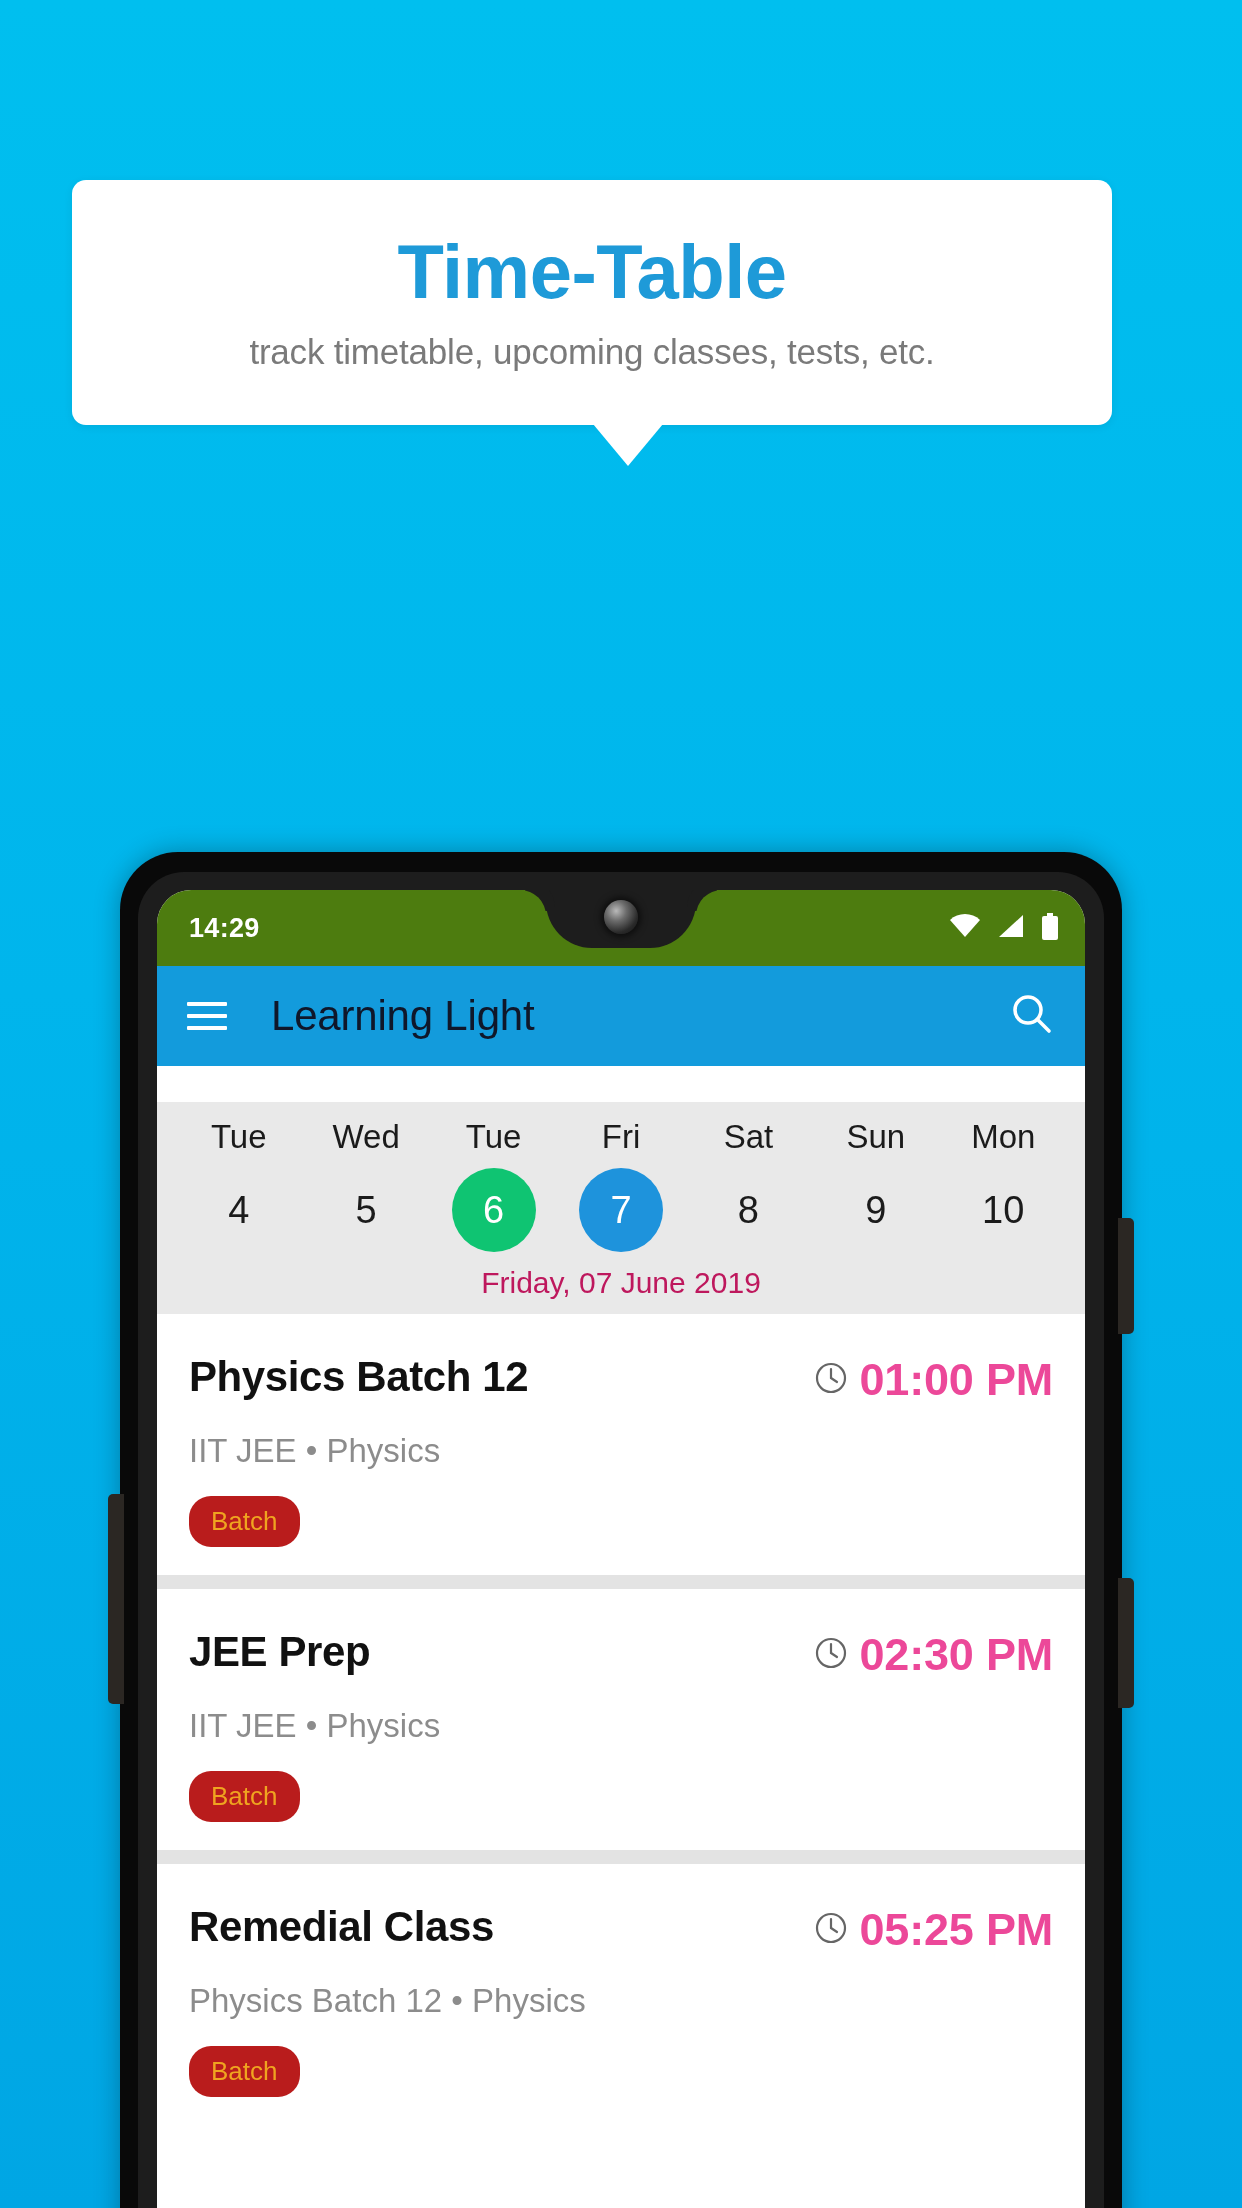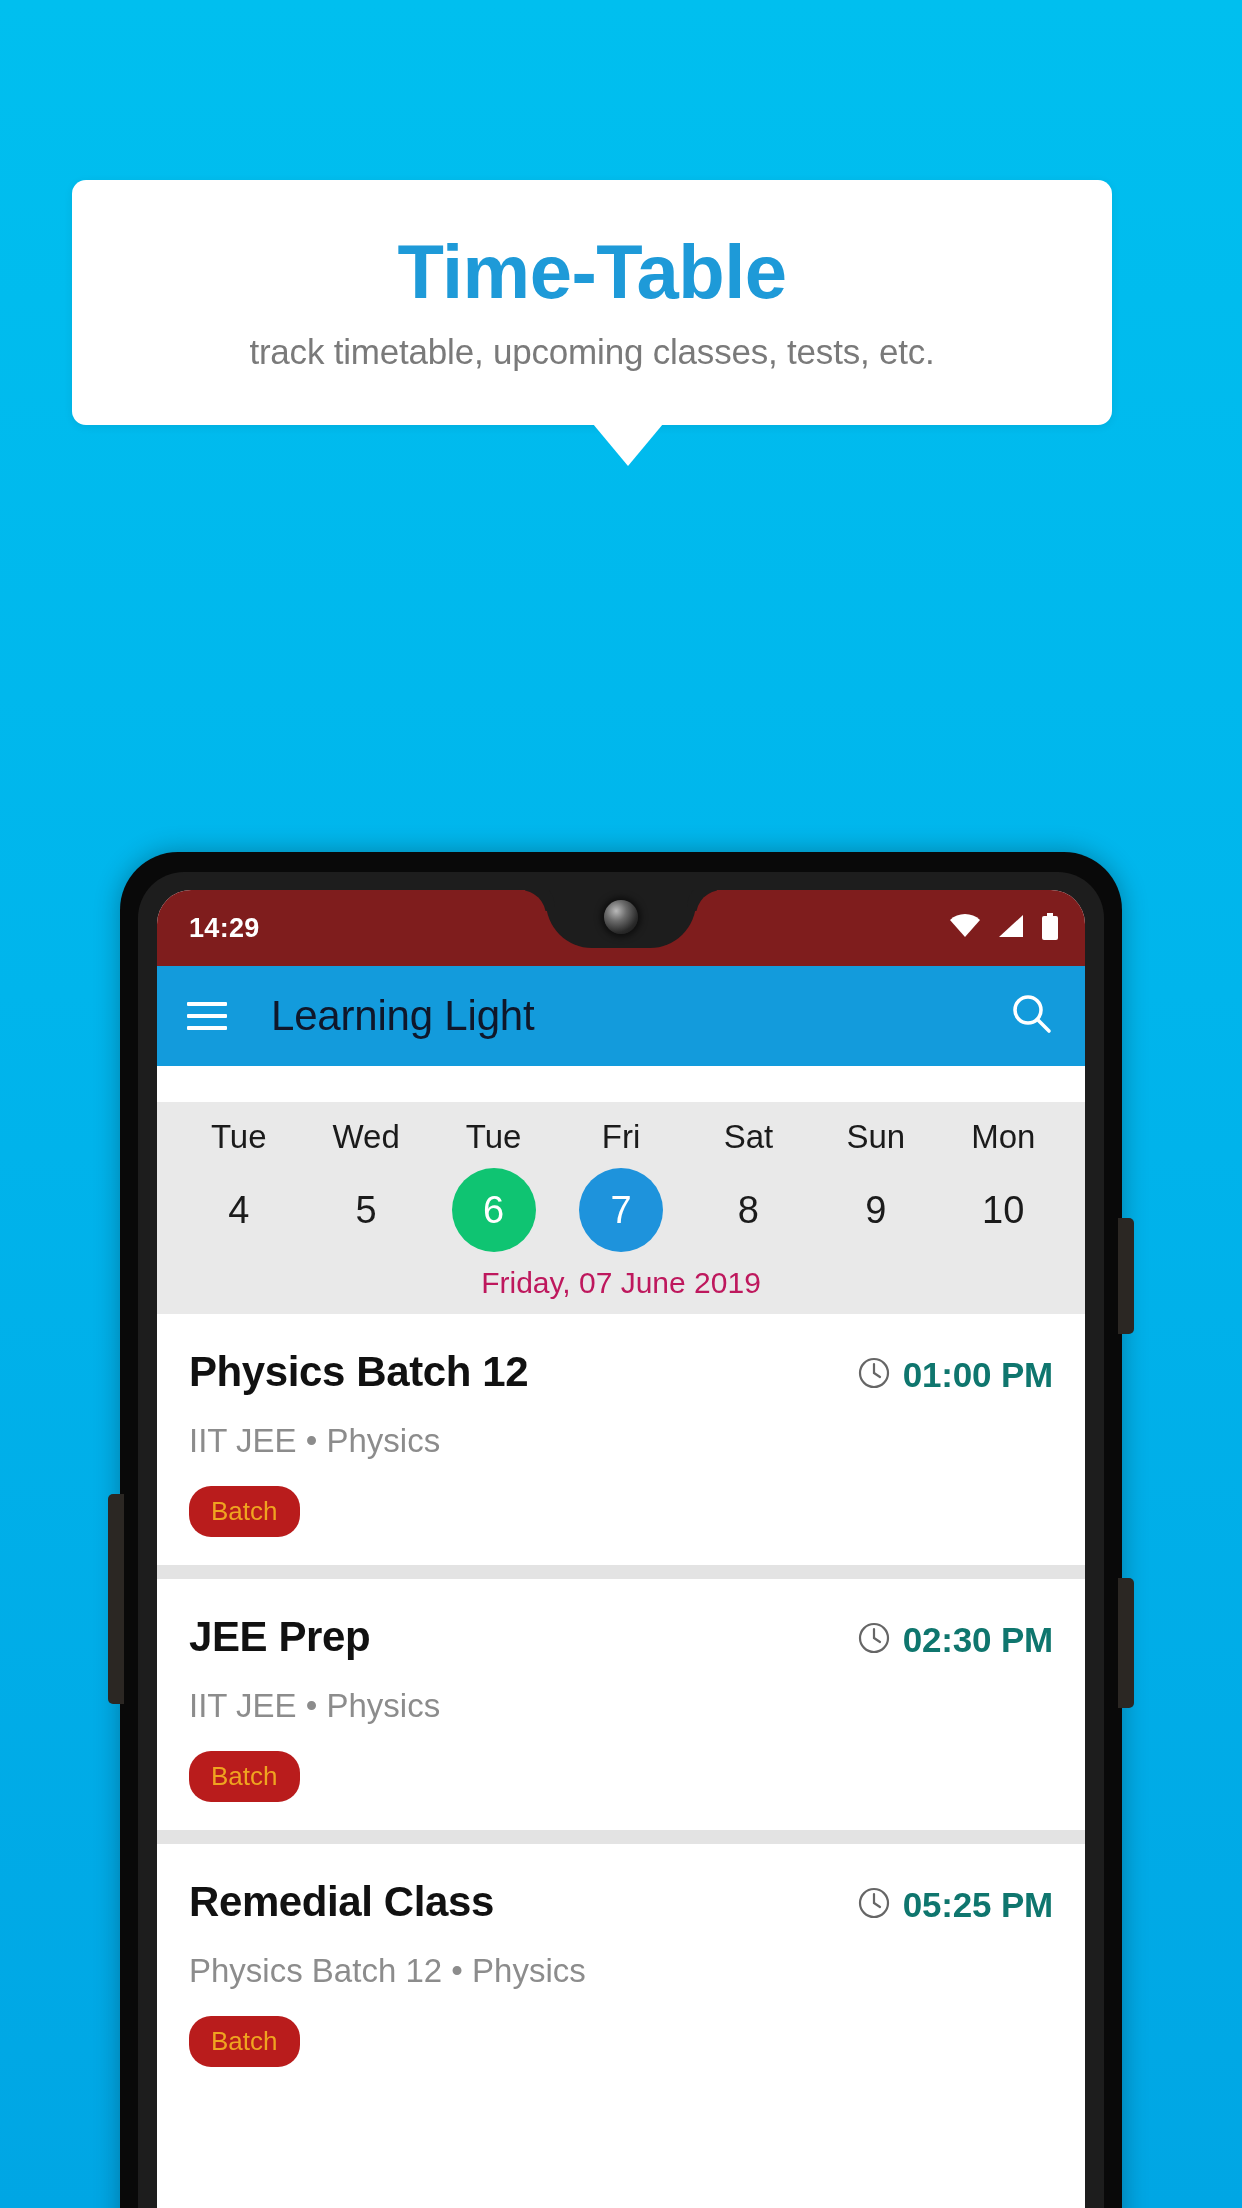--- a/index.html
+++ b/index.html
@@ -84,21 +84,21 @@
     width:928px; height:1382px;
     background:#ffffff;
     border-radius:34px 34px 0 0;
     overflow:hidden;
   }
 
   
   #status-bar {
     position:relative;
     height:76px;
-    background:#7f1d1d;
+    background:#4d7c0f;
     display:flex; align-items:center;
     padding:0 26px;
   }
   #status-time {
     color:#ffffff; font-size:27px; font-weight:700;
     letter-spacing:0.3px; margin-left:6px;
   }
   #status-icons {
     margin-left:auto; display:flex; align-items:center; gap:17px;
   }
@@ -177,21 +177,21 @@
   .card-top { display:flex; align-items:center; }
   .card-title {
     font-size:42px; font-weight:700; color:#111;
     letter-spacing:-0.4px; flex:1;
   }
   .card-time-wrap {
     display:flex; align-items:center; gap:12px;
     padding-top:6px;
   }
   .card-time {
-    font-size:35px; font-weight:700; color:#0f766e;
+    font-size:45px; font-weight:700; color:#ec4899;
     letter-spacing:-0.2px;
   }
   .card-sub {
     margin-top:26px;
     font-size:33px; color:#8c8c8c;
   }
   .card-chip {
     display:inline-block; margin-top:26px;
     background:#b91c1c; color:#EFA420;
     font-size:26px;

